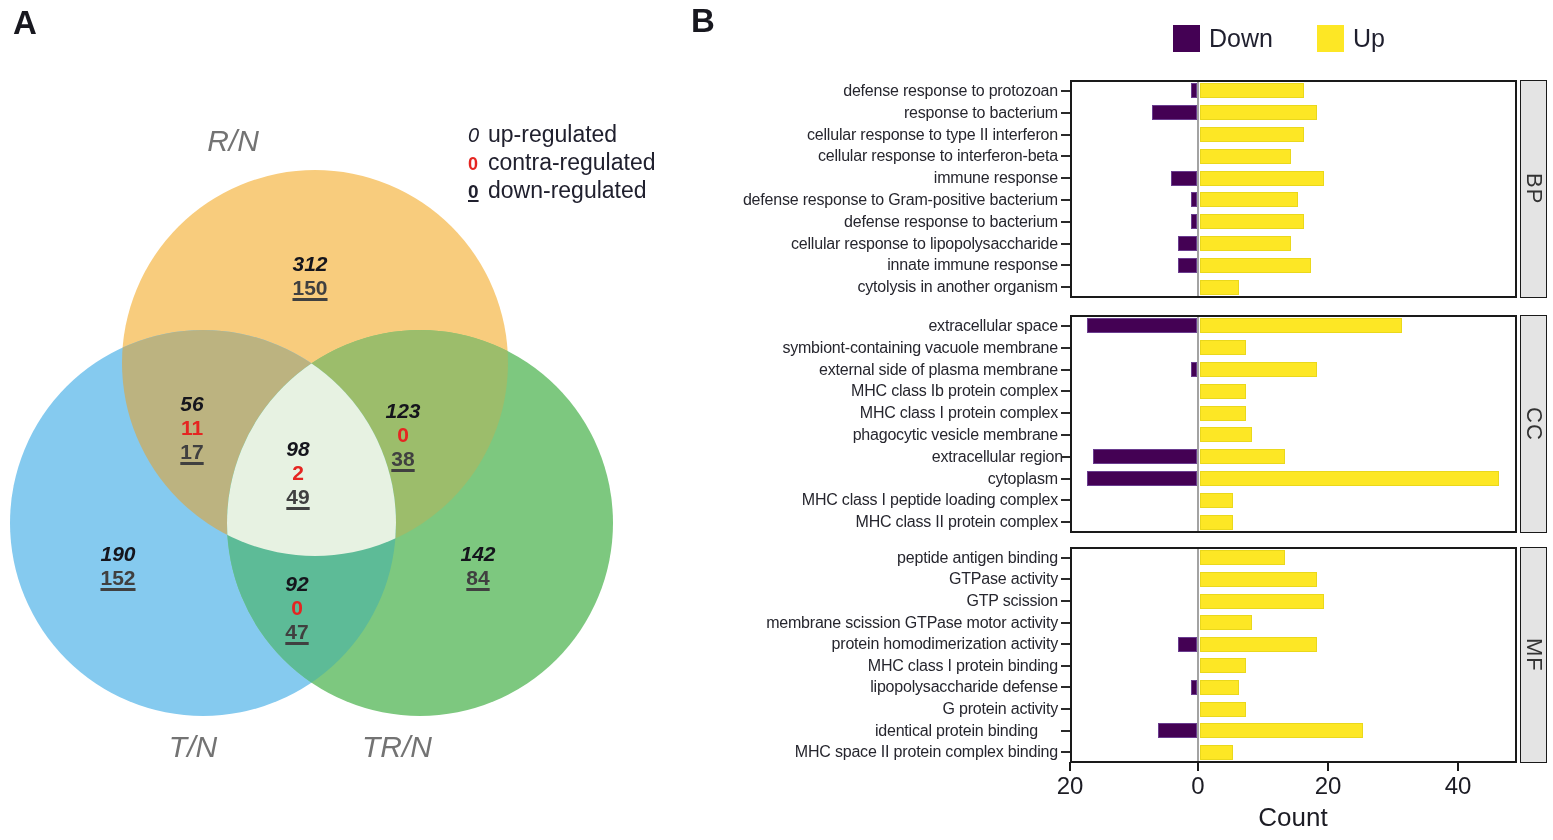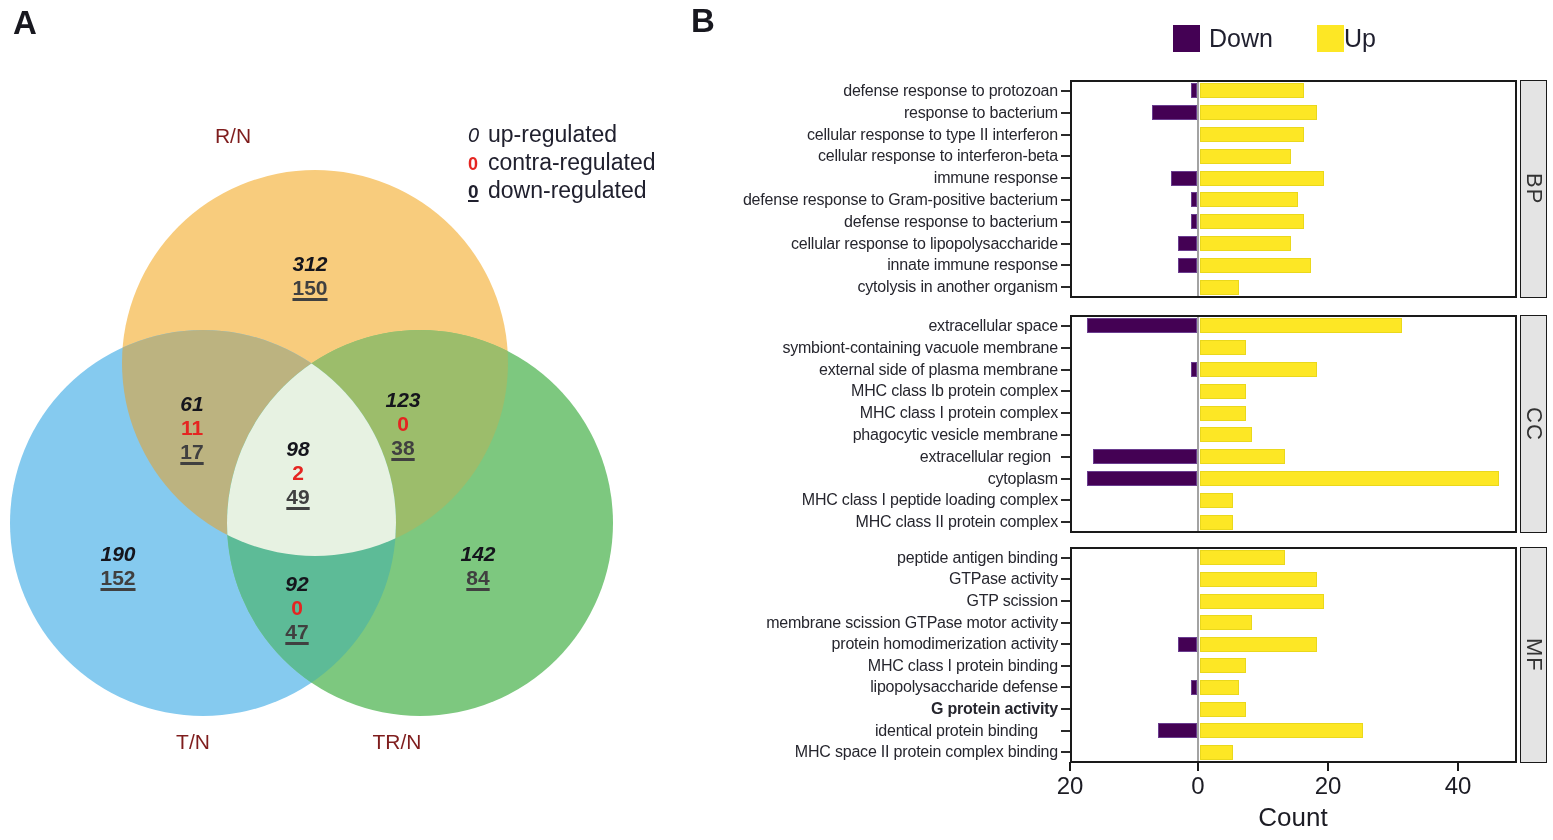--- a/index.html
+++ b/index.html
@@ -1,21 +1,21 @@
 <!DOCTYPE html>
 <html><head>
 <meta charset="utf-8">
 <style>
   html,body{margin:0;padding:0;background:#fff;}
   #app{position:relative;width:1553px;height:840px;background:#fff;overflow:hidden;
        font-family:"Liberation Sans",sans-serif;color:#1f1f2b;}
   .abs{position:absolute;}
   .panel-letter{font-size:33px;font-weight:bold;color:#18181f;}
   
-  .venn-set-label{font-size:21px;color:#7f1d1d;transform:translateX(-50%);white-space:nowrap;}
+  .venn-set-label{font-size:30px;color:#737373;transform:translateX(-50%);white-space:nowrap;font-style:italic;}
   .venn-nums{transform:translateX(-50%);text-align:center;line-height:24px;
              font-size:21px;font-weight:bold;white-space:nowrap;}
   .num-up{font-style:italic;color:#15151c;}
   .num-contra{color:#e52521;}
   .num-down{color:#404040;text-decoration:underline;text-decoration-thickness:2.5px;text-underline-offset:3px;}
   .a-legend{line-height:28px;font-size:23px;color:#20202e;white-space:nowrap;}
   .a-legend .row{height:28px;display:flex;align-items:baseline;}
   .sym{display:inline-block;width:20px;font-weight:bold;}
   .sym-up{font-style:italic;font-weight:normal;font-size:20px;}
   .sym-contra{color:#e52521;font-size:18px;}
@@ -91,25 +91,25 @@
       <span>down-regulated</span>
     </div>
   </div>
 
   <div id="venn-numbers">
       <div class="abs venn-nums" style="left: 310px; top: 252px;">
         <div class="num-up">312</div>
         <div class="num-down">150</div>
       </div>
       <div class="abs venn-nums" style="left: 192px; top: 392px;">
-        <div class="num-up">61</div>
+        <div class="num-up">56</div>
         <div class="num-contra">11</div>
         <div class="num-down">17</div>
       </div>
-      <div class="abs venn-nums" style="left: 403px; top: 388px;">
+      <div class="abs venn-nums" style="left: 403px; top: 399px;">
         <div class="num-up">123</div>
         <div class="num-contra">0</div>
         <div class="num-down">38</div>
       </div>
       <div class="abs venn-nums" style="left: 298px; top: 437px;">
         <div class="num-up">98</div>
         <div class="num-contra">2</div>
         <div class="num-down">49</div>
       </div>
       <div class="abs venn-nums" style="left: 118px; top: 542px;">
@@ -128,21 +128,21 @@
     </div>
 
   <div class="abs panel-letter" style="left:691px;top:2px;">B</div>
 
   <div class="abs b-legend-item" style="left:1173px;top:24px;">
     <span class="swatch" style="background: rgb(68, 1, 84);"></span>
     <span style="margin-left:9px;">Down</span>
   </div>
   <div class="abs b-legend-item" style="left:1317px;top:24px;">
     <span class="swatch" style="background: rgb(253, 231, 37);"></span>
-    <span style="">Up</span>
+    <span style="margin-left:9px;">Up</span>
   </div>
 
   <div id="chart-layer">
       <div class="abs facet-panel" style="left: 1070px; top: 80px; width: 447px; height: 218px;"></div>
       <div class="abs zero-line" style="left: 1197px; top: 82px; height: 214px;"></div>
       <div class="abs facet-strip" style="left: 1520px; top: 80px; width: 27px; height: 218px;">
         <span>BP</span>
       </div>
       <div class="abs ylab" style="right: 495px; top: 80.9px; text-align: right;">defense response to protozoan</div>
       <div class="abs cat-tick" style="left: 1061px; top: 89.9px;"></div>
@@ -199,21 +199,21 @@
       <div class="abs bar bar-up" style="left: 1200px; top: 362px; width: 117px; background: rgb(253, 231, 37);"></div>
       <div class="abs ylab" style="right: 495px; top: 381.3px;">MHC class Ib protein complex</div>
       <div class="abs cat-tick" style="left: 1061px; top: 390.3px;"></div>
       <div class="abs bar bar-up" style="left: 1200px; top: 383.8px; width: 45.5px; background: rgb(253, 231, 37);"></div>
       <div class="abs ylab" style="right: 495px; top: 403.1px;">MHC class I protein complex</div>
       <div class="abs cat-tick" style="left: 1061px; top: 412.1px;"></div>
       <div class="abs bar bar-up" style="left: 1200px; top: 405.6px; width: 45.5px; background: rgb(253, 231, 37);"></div>
       <div class="abs ylab" style="right: 495px; top: 424.9px;">phagocytic vesicle membrane</div>
       <div class="abs cat-tick" style="left: 1061px; top: 433.9px;"></div>
       <div class="abs bar bar-up" style="left: 1200px; top: 427.4px; width: 52px; background: rgb(253, 231, 37);"></div>
-      <div class="abs ylab" style="right: 502px; top: 446.7px;">extracellular region</div>
+      <div class="abs ylab" style="right: 490px; top: 446.7px;">extracellular region</div>
       <div class="abs cat-tick" style="left: 1061px; top: 455.7px;"></div>
       <div class="abs bar bar-down" style="left: 1093px; top: 449.2px; width: 104px; background: rgb(68, 1, 84);"></div>
       <div class="abs bar bar-up" style="left: 1200px; top: 449.2px; width: 84.5px; background: rgb(253, 231, 37);"></div>
       <div class="abs ylab" style="right: 495px; top: 468.5px;">cytoplasm</div>
       <div class="abs cat-tick" style="left: 1061px; top: 477.5px;"></div>
       <div class="abs bar bar-down" style="left: 1086.5px; top: 471px; width: 110.5px; background: rgb(68, 1, 84);"></div>
       <div class="abs bar bar-up" style="left: 1200px; top: 471px; width: 299px; background: rgb(253, 231, 37);"></div>
       <div class="abs ylab" style="right: 495px; top: 490.3px;">MHC class I peptide loading complex</div>
       <div class="abs cat-tick" style="left: 1061px; top: 499.3px;"></div>
       <div class="abs bar bar-up" style="left: 1200px; top: 492.8px; width: 32.5px; background: rgb(253, 231, 37);"></div>
@@ -241,21 +241,21 @@
       <div class="abs cat-tick" style="left: 1061px; top: 643.2px;"></div>
       <div class="abs bar bar-down" style="left: 1177.5px; top: 636.7px; width: 19.5px; background: rgb(68, 1, 84);"></div>
       <div class="abs bar bar-up" style="left: 1200px; top: 636.7px; width: 117px; background: rgb(253, 231, 37);"></div>
       <div class="abs ylab" style="right: 495px; top: 655.8px;">MHC class I protein binding</div>
       <div class="abs cat-tick" style="left: 1061px; top: 664.8px;"></div>
       <div class="abs bar bar-up" style="left: 1200px; top: 658.3px; width: 45.5px; background: rgb(253, 231, 37);"></div>
       <div class="abs ylab" style="right: 495px; top: 677.4px;">lipopolysaccharide defense</div>
       <div class="abs cat-tick" style="left: 1061px; top: 686.4px;"></div>
       <div class="abs bar bar-down" style="left: 1190.5px; top: 679.9px; width: 6.5px; background: rgb(68, 1, 84);"></div>
       <div class="abs bar bar-up" style="left: 1200px; top: 679.9px; width: 39px; background: rgb(253, 231, 37);"></div>
-      <div class="abs ylab" style="right: 495px; top: 699px; font-weight: bold;">G protein activity</div>
+      <div class="abs ylab" style="right: 495px; top: 699px;">G protein activity</div>
       <div class="abs cat-tick" style="left: 1061px; top: 708px;"></div>
       <div class="abs bar bar-up" style="left: 1200px; top: 701.5px; width: 45.5px; background: rgb(253, 231, 37);"></div>
       <div class="abs ylab" style="right: 515px; top: 720.6px;">identical protein binding</div>
       <div class="abs cat-tick" style="left: 1061px; top: 729.6px;"></div>
       <div class="abs bar bar-down" style="left: 1158px; top: 723.1px; width: 39px; background: rgb(68, 1, 84);"></div>
       <div class="abs bar bar-up" style="left: 1200px; top: 723.1px; width: 162.5px; background: rgb(253, 231, 37);"></div>
       <div class="abs ylab" style="right: 495px; top: 742.2px;">MHC space II protein complex binding</div>
       <div class="abs cat-tick" style="left: 1061px; top: 751.2px;"></div>
       <div class="abs bar bar-up" style="left: 1200px; top: 744.7px; width: 32.5px; background: rgb(253, 231, 37);"></div>
     </div>

